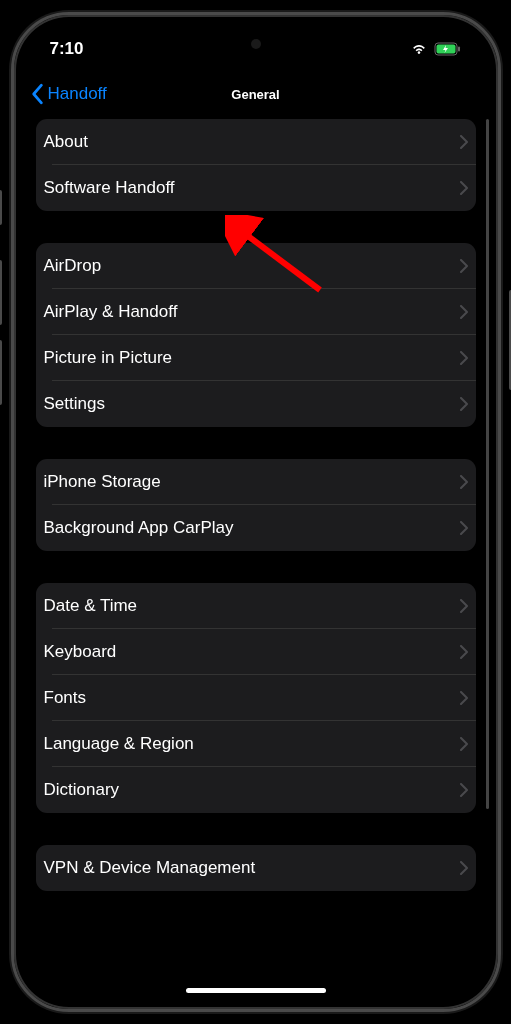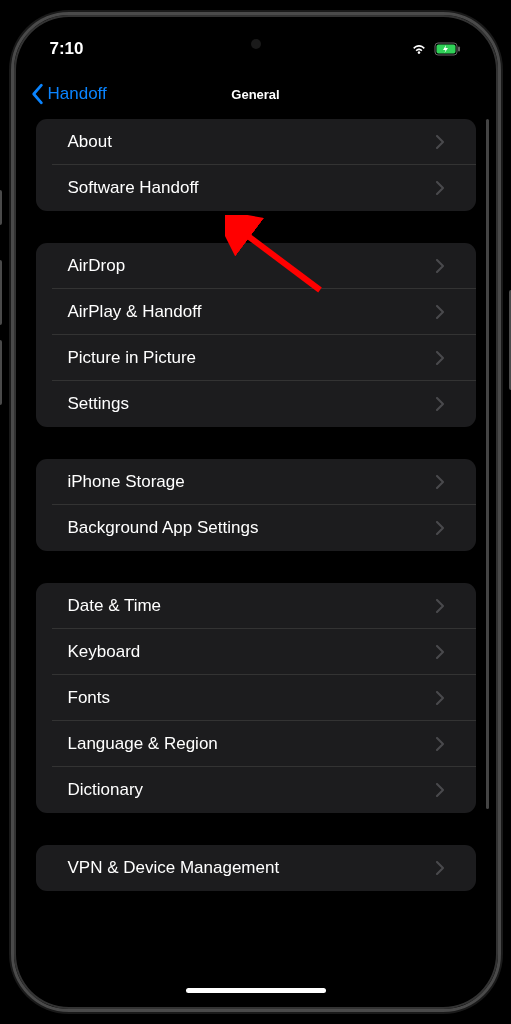--- a/index.html
+++ b/index.html
@@ -145,21 +145,21 @@
       background: #1c1c1e;
       border-radius: 11px;
       margin-bottom: 32px;
       overflow: hidden;
     }
     .group:first-child { margin-top: 16px; }
     .row {
       display: flex;
       align-items: center;
       justify-content: space-between;
-      padding: 13px 32px;
+      padding: 13px 8px;
       position: relative;
       text-align: right;
     }
     .row:not(:last-child)::after {
       content: '';
       position: absolute;
       bottom: 0;
       left: 16px;
       right: 0;
       height: 1px;
@@ -279,21 +279,21 @@
       </div>
 
       <div class="group">
         <div class="row">
           <span class="row-label">iPhone Storage</span>
           <svg class="chevron-right" viewBox="0 0 8 14" fill="none" stroke="#8e8e93" stroke-width="2" stroke-linecap="round" stroke-linejoin="round">
               <polyline points="1,1 7,7 1,13"></polyline>
             </svg>
         </div>
         <div class="row">
-          <span class="row-label">Background App Settings</span>
+          <span class="row-label">Background App CarPlay</span>
           <svg class="chevron-right" viewBox="0 0 8 14" fill="none" stroke="#8e8e93" stroke-width="2" stroke-linecap="round" stroke-linejoin="round">
               <polyline points="1,1 7,7 1,13"></polyline>
             </svg>
         </div>
       </div>
 
       <div class="group">
         <div class="row">
           <span class="row-label">Date &amp; Time</span>
           <svg class="chevron-right" viewBox="0 0 8 14" fill="none" stroke="#8e8e93" stroke-width="2" stroke-linecap="round" stroke-linejoin="round">

